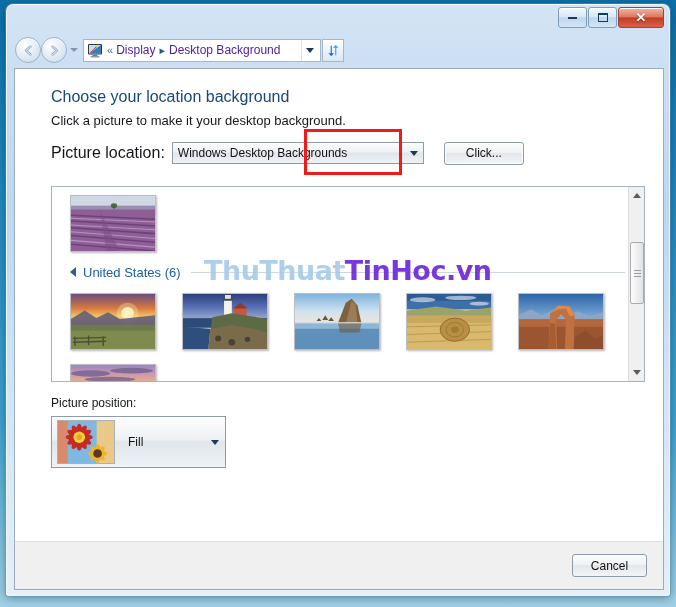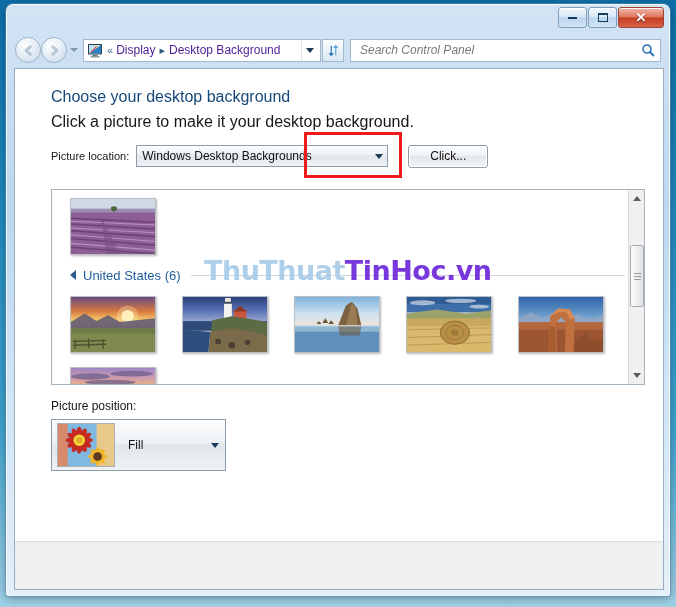--- a/index.html
+++ b/index.html
@@ -147,31 +147,31 @@
     padding: 16px 22px 0 30px;
   }
   .page-title {
     color: #17487a;
     font-size: 16px;
     margin: 3px 0 7px 6px;
     font-weight: normal;
   }
   .page-sub {
     color: #14171a;
-    font-size: 16px;
+    font-size: 13px;
     margin: 0 0 14px 6px;
   }
 
   
   .row-location {
     display: flex; align-items: center;
     margin: 0 0 0 6px; height: 22px;
     position: relative;
   }
-  .lbl { font-size: 11px; color: #14171a; }
+  .lbl { font-size: 16px; color: #14171a; }
   .combo {
     height: 22px;
     border: 1px solid #8d9ca8;
     background: linear-gradient(180deg, #fbfcfd 0%, #eef1f4 45%, #e1e6ea 50%, #eef2f6 100%);
     display: flex; align-items: center;
     padding: 0 0 0 5px;
     font-size: 12px; color: #111;
     box-shadow: inset 0 1px 0 #fff;
   }
   .combo .combo-text { flex: 1; }
@@ -395,34 +395,27 @@
       </span>
     </div>
 
     <div class="refreshbtn">
       <svg width="15" height="15" viewBox="0 0 16 16">
         <path d="M5 3 L5 11 L2.6 11 L5.6 14 L8.6 11 L6.2 11 L6.2 3 Z" fill="#2a6fb5"></path>
         <path d="M11 13 L11 5 L13.4 5 L10.4 2 L7.4 5 L9.8 5 L9.8 13 Z" fill="#4a9fd8"></path>
       </svg>
     </div>
 
-    <div class="searchbox">
-      <input type="text" placeholder="Search Control Panel" style="">
-      <svg width="14" height="14" viewBox="0 0 14 14">
-        <circle cx="6" cy="6" r="4" fill="none" stroke="#2a6fb5" stroke-width="1.6"></circle>
-        <path d="M9 9 L12.5 12.5" stroke="#2a6fb5" stroke-width="1.8" stroke-linecap="round"></path>
-      </svg>
-    </div>
   </div>
 
   <div class="client">
 
     <div class="content">
 
-      <div class="page-title">Choose your desktop background</div>
+      <div class="page-title">Choose your location background</div>
       <div class="page-sub">Click a picture to make it your desktop background.</div>
 
       <div class="row-location">
         <span class="lbl">Picture location:</span>
 
         <div class="combo" id="location-combo">
           <span class="combo-text">Windows Desktop Backgrounds</span>
           <span class="combo-arrow">
             <span class="tri-down-dark"></span>
           </span>
@@ -677,16 +670,17 @@
         </span>
       </div>
 
     </div>
 
     <div class="watermark">
       <span class="wm-a">ThuThuat</span><span class="wm-b">TinHoc.vn</span>
     </div>
 
     <div class="footer">
+      <div class="btn">Cancel</div>
     </div>
 
   </div>
 </div>
 
 </body></html>

